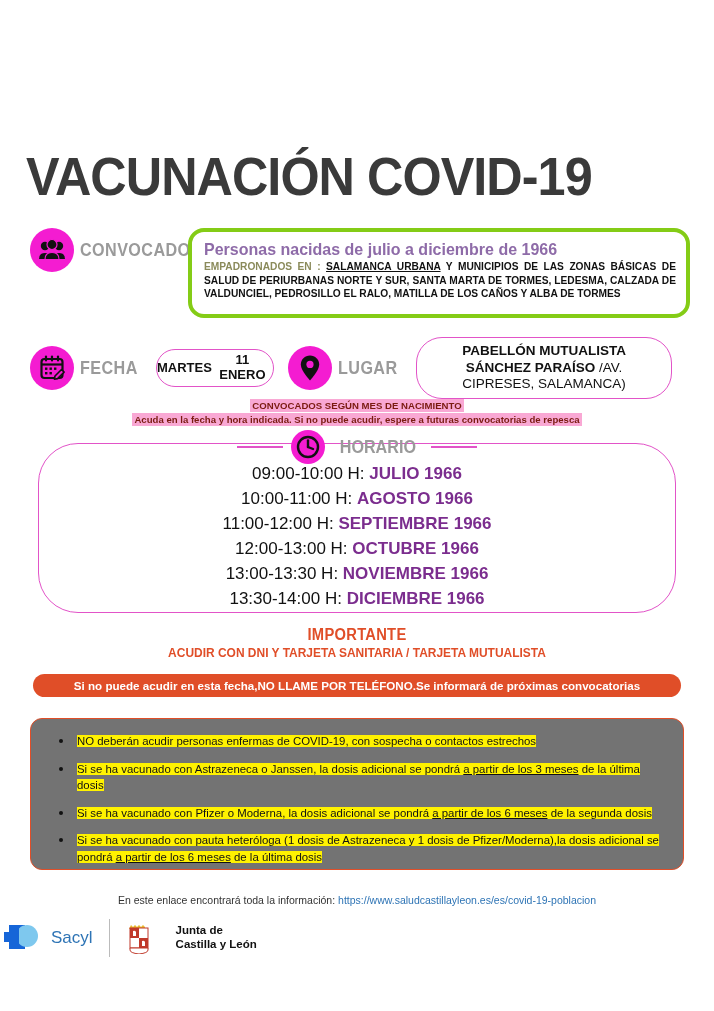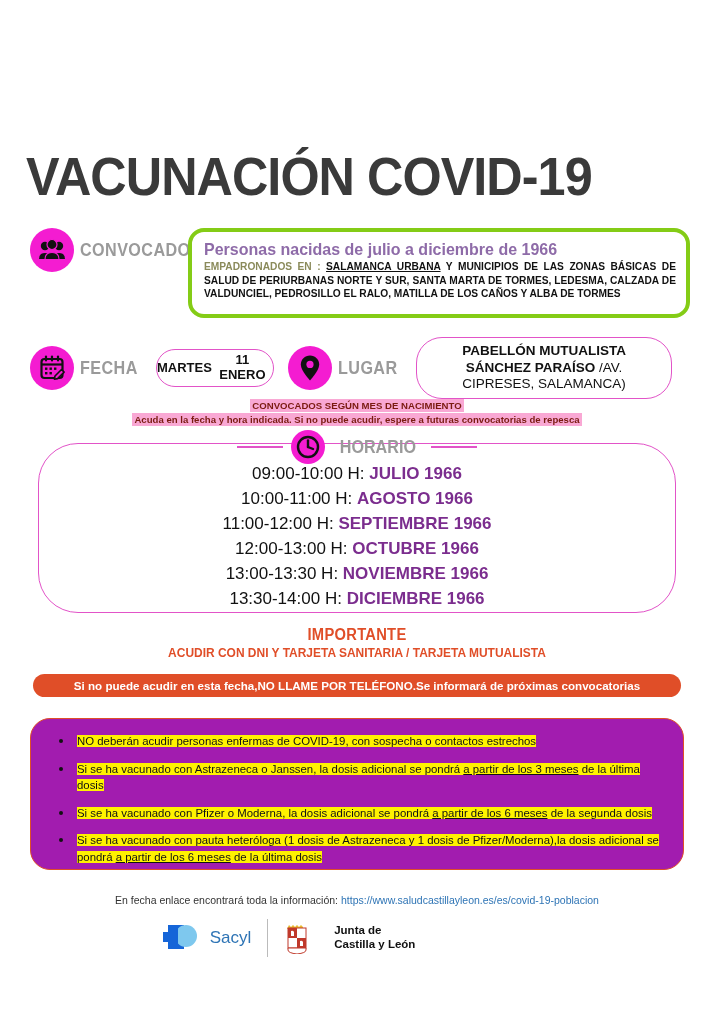--- a/index.html
+++ b/index.html
@@ -138,21 +138,21 @@
     position:absolute;left:33px;top:674px;width:648px;height:23px;
     background:#E04E28;border-radius:12px;color:#fff;
     display:flex;align-items:center;justify-content:center;
     font-size:11.6px;font-weight:bold;box-sizing:border-box;
   }
   .imp-band b{font-weight:bold;}
 
   
   .box-bullets{
     position:absolute;left:30px;top:718px;width:654px;height:152px;
-    border:1.6px solid #E04E28;border-radius:20px;background:#a21caf;box-sizing:border-box;
+    border:1.6px solid #E04E28;border-radius:12px;background:#737373;box-sizing:border-box;
     padding:14px 16px 8px 16px;
   }
   .blist{list-style:none;margin:0;padding:0;}
   .blist li{
     position:relative;padding-left:30px;margin-bottom:11px;
     font-size:11.4px;color:#111;line-height:1.45;
   }
   .blist li::before{
     content:"";position:absolute;left:12px;top:6px;
     width:4px;height:4px;border-radius:50%;background:#111;
@@ -160,21 +160,21 @@
   .blist .hl{background:#FFF200;}
   .blist u{text-decoration:underline;}
 
   
   .footer-link{
     position:absolute;left:0;top:894px;width:714px;text-align:center;font-size:10.5px;color:#333;
   }
   .footer-link a{color:#2E74B5;text-decoration:none;}
   .logos{
     position:absolute;left:0;top:918px;width:574px;
-    display:flex;align-items:center;justify-content:center;gap:0px;
+    display:flex;align-items:center;justify-content:flex-start;gap:0px;
   }
   .sacyl{display:flex;align-items:center;gap:5px;}
   .sacyl-txt{font-size:17px;color:#2E74B5;font-weight:normal;}
   .divider{width:1px;height:38px;background:#BBB;margin:0 16px;}
   .junta{display:flex;align-items:center;gap:24px;}
   .junta-txt{font-size:11.5px;font-weight:bold;color:#111;line-height:1.2;}
   .shield{width:26px;height:32px;position:relative;}
 </style>
 </head>
 <body>
@@ -280,21 +280,21 @@
 
   <div class="box-bullets">
     <ul class="blist">
       <li><span class="hl">NO deberán acudir personas enfermas de COVID-19, con sospecha o contactos estrechos</span></li>
       <li><span class="hl"><span>Si se ha vacunado con Astrazeneca o Janssen, la dosis adicional se pondrá </span><u>a partir de los 3 meses</u><span> de la última dosis</span></span></li>
       <li><span class="hl"><span>Si se ha vacunado con Pfizer o Moderna, la dosis adicional se pondrá </span><u>a partir de los 6 meses</u><span> de la segunda dosis</span></span></li>
       <li><span class="hl"><span>Si se ha vacunado con pauta heteróloga (1 dosis de Astrazeneca y 1 dosis de Pfizer/Moderna),la dosis adicional se pondrá </span><u>a partir de los 6 meses</u><span> de la última dosis</span></span></li>
     </ul>
   </div>
 
-  <div class="footer-link"><span>En fecha enlace encontrará toda la información: </span><a href="#">https://www.saludcastillayleon.es/es/covid-19-poblacion</a></div>
+  <div class="footer-link"><span>En este enlace encontrará toda la información: </span><a href="#">https://www.saludcastillayleon.es/es/covid-19-poblacion</a></div>
 
   <div class="logos">
     <div class="sacyl">
       <svg width="46" height="40" viewBox="0 0 46 40">
         <path d="M4 12 h11 v-7 h10 v7 h2 v10 h-2 v7 h-10 v-7 h-11 z" fill="#1565D8" transform="translate(0,2)"></path>
         <path d="M22 6 a12 12 0 1 1 0 24 a9 9 0 0 0 0 -24 z" fill="#7EC8EE"></path>
         <circle cx="27" cy="18" r="11" fill="#7EC8EE"></circle>
         <rect x="4" y="14" width="11" height="10" fill="#1565D8"></rect>
         <rect x="9" y="7" width="10" height="24" fill="#1565D8"></rect>
       </svg>

